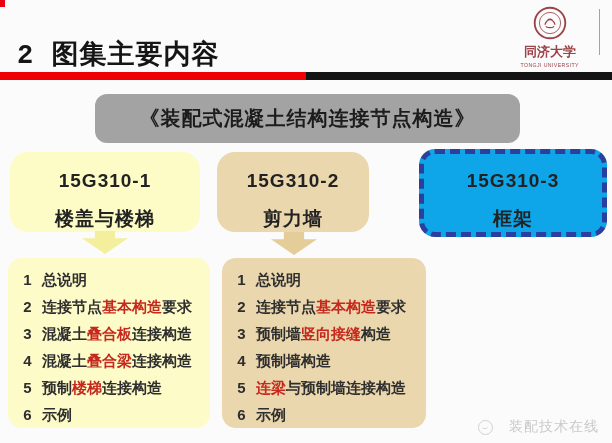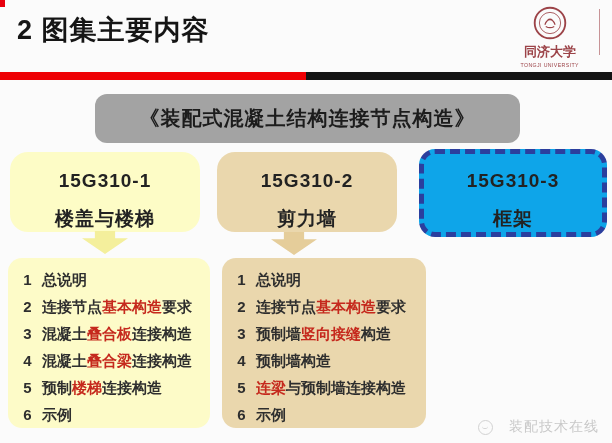--- a/index.html
+++ b/index.html
@@ -9,22 +9,22 @@
     font-family:"Liberation Sans","DejaVu Sans",sans-serif;
     -webkit-font-smoothing:antialiased;
   }
   .abs{position:absolute;}
 
   
   .corner-mark{left:0;top:0;width:5px;height:7px;background:#e8000d;}
 
   
   .slide-title{
-    left:17px;top:12px;font-size:27px;font-weight:bold;color:#151515;
-    letter-spacing:1px;white-space:nowrap;
+    left:17px;top:36px;font-size:27px;font-weight:bold;color:#151515;
+    letter-spacing:1px;white-space:nowrap;font-family:Liberation Mono, monospace;
   }
 
   
   .logo-bar{top:5px;right:6px;display:flex;align-items:flex-start;color:#9c4348;}
   .logo-block{display:flex;flex-direction:column;align-items:center;width:86px;}
   .logo-glyph{height:36px;display:flex;align-items:center;justify-content:center;}
   .logo-cn{font-size:13px;font-weight:bold;margin-top:2px;white-space:nowrap;font-family:Liberation Sans, sans-serif;}
   .logo-en{font-size:5.5px;letter-spacing:.4px;margin-top:1px;white-space:nowrap;transform:scale(.95);}
   .logo-sep{width:1px;height:46px;background:#c79396;margin:4px 6px 0 6px;}
 
@@ -37,21 +37,21 @@
   .topic-box{
     left:95px;top:94px;width:425px;height:49px;background:#a3a3a3;
     border-radius:12px;display:flex;align-items:center;justify-content:center;
   }
   .topic-box span{font-size:20px;font-weight:bold;color:#1c1c1c;letter-spacing:1px;}
 
   
   .vol{border-radius:18px;display:flex;flex-direction:column;align-items:center;justify-content:flex-end;gap:14px;}
   .vol .code,.vol .vname{font-size:19px;font-weight:bold;color:#222;letter-spacing:1px;}
   .vol-1{left:10px;top:152px;width:190px;height:80px;background:#fdfcc6;}
-  .vol-2{left:217px;top:152px;width:180px;height:80px;background:#ead7ad;}
+  .vol-2{left:217px;top:152px;width:152px;height:80px;background:#ead7ad;}
   .vol-3{left:419px;top:149px;width:178px;height:78px;background:#0ea5e9;border:5px dashed #2b3f9e;border-radius:16px;}
 
   
   .down-arrow{
     width:46px;height:23px;
     clip-path:polygon(28% 0,72% 0,72% 32%,100% 32%,50% 100%,0 32%,28% 32%);
   }
   .arrow-1{left:82px;top:231px;background:#f4ef9c;}
   .arrow-2{left:271px;top:232px;background:#e5cd9a;}
 

